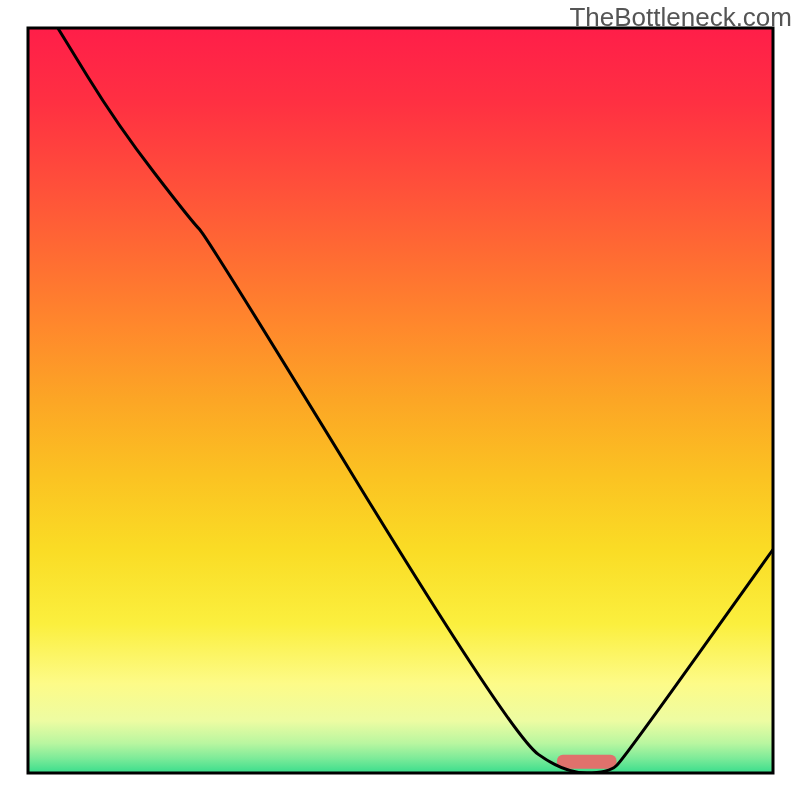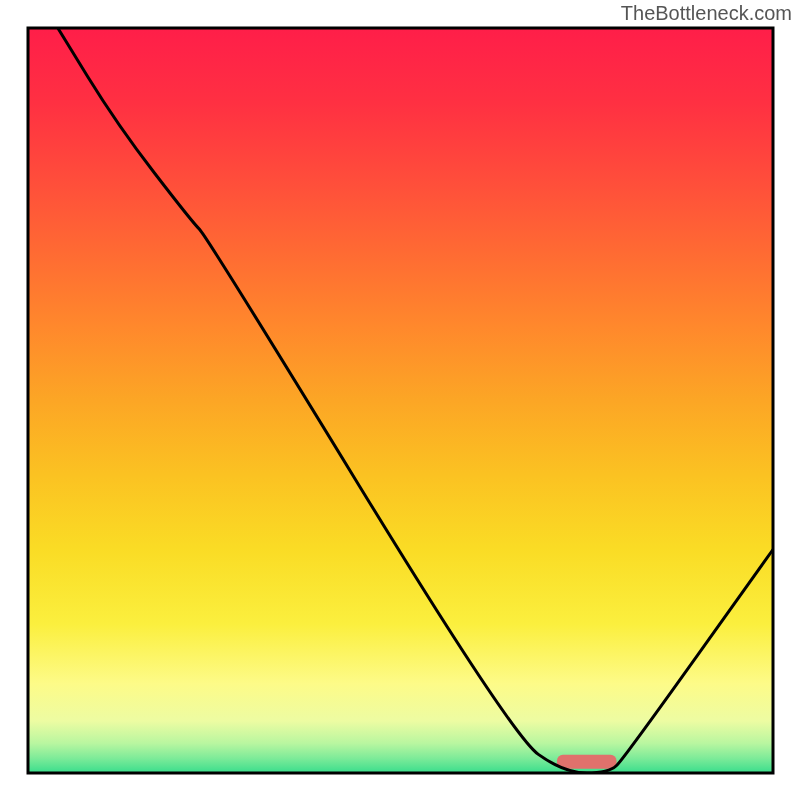--- a/index.html
+++ b/index.html
@@ -13,21 +13,21 @@
   .container {
     position: relative;
     width: 800px;
     height: 800px;
   }
   .watermark {
     position: absolute;
     top: 2px;
     right: 8px;
     color: #555555;
-    font-size: 20px;
+    font-size: 26px;
     font-weight: normal;
     z-index: 10;
   }
   svg {
     display: block;
   }
 </style>
 </head>
 <body>
 

